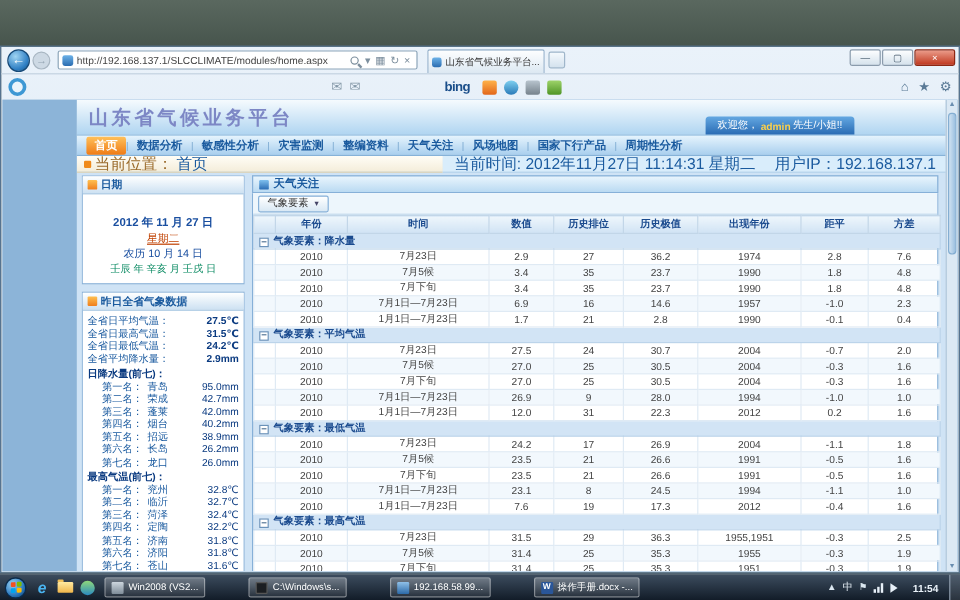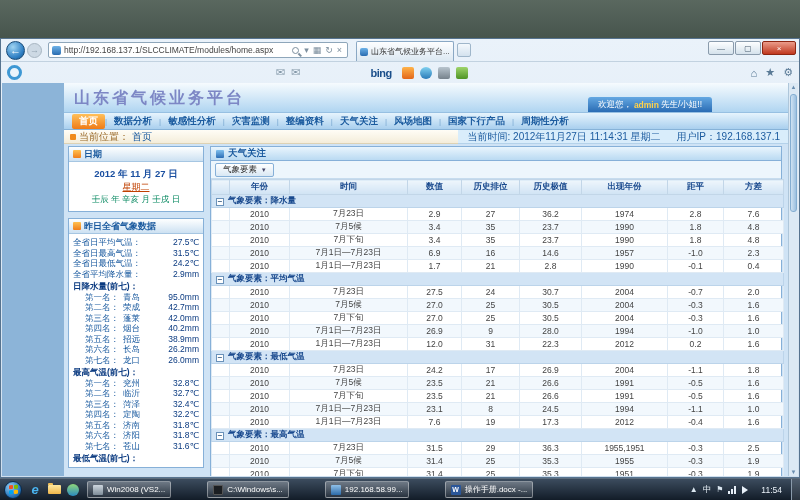--- a/index.html
+++ b/index.html
@@ -68,44 +68,44 @@
   .welcome-strip{position:absolute;right:78px;bottom:0;height:15px;display:flex;align-items:center;
     padding:0 10px;background:linear-gradient(#64a8e2,#2a6cb4);border-radius:3px 3px 0 0;color:#fff;font-size:8.5px;}
   .welcome-user{color:#ffd24a;margin:0 2px;font-weight:bold;}
 
   .main-nav{height:17px;display:flex;align-items:center;background:linear-gradient(#e6f4fd,#a9cfee);
     border-bottom:1px solid #86b2d8;padding-left:8px;font-size:9.5px;}
   .nav-item{padding:1px 7px;color:#1a5a9e;font-weight:bold;cursor:pointer;white-space:nowrap;}
   .nav-item.active{background:linear-gradient(#ffc05a,#ef7b16);color:#fff;border-radius:2px;}
   .nav-sep{color:#7aa8d0;font-size:8px;}
 
-  .breadcrumb-row{height:14px;display:flex;font-size:10px;}
+  .breadcrumb-row{height:14px;display:flex;font-size:13px;}
   .crumb-left{flex:1;display:flex;align-items:center;gap:3px;padding:0 6px;
     background:linear-gradient(#fffdf6,#f4edda);color:#9a6a2a;border-bottom:1px solid #ddd2b4;}
   .crumb-icon{width:6px;height:6px;background:#f08a1a;border-radius:1px;}
   .crumb-val{color:#1a5a9e;}
   .status-box{display:flex;align-items:center;gap:16px;padding:0 10px;background:#d9edfb;
     color:#1a5a9e;border-bottom:1px solid #b4d2ea;}
 
   .content{position:absolute;top:60px;left:0;right:0;bottom:0;overflow:hidden;}
   .sidebar{position:absolute;left:4px;top:3px;width:136px;bottom:0;overflow:hidden;}
   .panel{border:1px solid #86b0d8;background:#fff;margin-bottom:6px;}
   .panel-header{height:15px;display:flex;align-items:center;gap:3px;padding:0 4px;
     background:linear-gradient(#feffff,#cde1f2);border-bottom:1px solid #a6c6e2;
     font-size:9px;font-weight:bold;color:#1a5a9e;}
   .panel-icon{width:8px;height:8px;border-radius:1px;background:linear-gradient(#ffc050,#ef7e1c);flex:none;}
   .panel-icon.blue{background:linear-gradient(#7fc0ee,#2a6cb4);}
-  .date-body{padding:4px 2px 5px;text-align:center;font-size:9.5px;line-height:15px;}
+  .date-body{padding:16px 2px 5px;text-align:center;font-size:9.5px;line-height:15px;}
   .date-main{color:#1a4fa0;font-weight:bold;}
   .date-week{color:#c04000;font-size:9px;line-height:12px;text-decoration:underline;}
   .date-lunar{color:#1a4fa0;font-size:9px;line-height:13px;}
   .date-ganzhi{color:#0a8a62;font-size:8.5px;line-height:13px;}
   .stats-body{padding:3px 4px;font-size:8.5px;line-height:10.5px;color:#17589e;}
   .stat-line{display:flex;justify-content:space-between;}
-  .stat-value{color:#0a3a80;font-weight:normal;}
+  .stat-value{color:#0a3a80;font-weight:bold;}
   .rank-heading{font-weight:bold;color:#0a3a80;margin-top:2px;}
   .rank-line{display:flex;gap:4px;padding-left:12px;}
   .rank-value{margin-left:auto;color:#0a3a80;}
 
   .main{position:absolute;left:146px;top:3px;right:8px;bottom:0;}
   .main-panel-header{height:15px;display:flex;align-items:center;gap:4px;padding:0 5px;
     background:linear-gradient(#e9f5fd,#badaf2);border:1px solid #86b0d8;
     font-size:9.5px;font-weight:bold;color:#1a5a9e;}
   .main-body{border:1px solid #86b0d8;border-top:none;background:#fff;}
   .table-toolbar{height:18px;display:flex;align-items:center;padding:0 4px;
@@ -152,21 +152,21 @@
   .task-icon.ti1{background:#1b1e22;border:1px solid #555;}
   .task-icon.ti2{background:linear-gradient(#8fc0e8,#2c6aa8);}
   .task-icon.ti3{background:#2a5699;color:#fff;font-size:7px;font-weight:bold;text-align:center;line-height:10px;}
   .tray{margin-left:auto;display:flex;align-items:center;gap:5px;color:#e9f1f8;font-size:8.5px;height:100%;}
   .tray-ic{font-size:8px;color:#dbe7f0;}
   .tray-lang{font-size:8.5px;}
   .net-ic{width:9px;height:8px;flex:none;
     background-image:linear-gradient(#e8f0f8,#e8f0f8),linear-gradient(#e8f0f8,#e8f0f8),linear-gradient(#e8f0f8,#e8f0f8);
     background-size:2px 3px,2px 5px,2px 8px;background-position:0 100%,3px 100%,6px 100%;background-repeat:no-repeat;}
   .vol-ic{width:0;height:0;border:4px solid transparent;border-left:6px solid #e8f0f8;flex:none;}
-  .tray-time{padding:0 4px;}
+  .tray-time{padding:0 4px;font-weight:bold;}
   .show-desktop{width:9px;height:22px;border-left:1px solid #8a9aaa;background:rgba(255,255,255,.10);flex:none;}
 </style>
 </head>
 <body>
 
 <div class="screen">
   <div class="desktop-strip"></div>
 
   <div class="browser">
     <div class="chrome-row1">
@@ -265,20 +265,21 @@
         <div class="content">
           <div class="sidebar">
             <div class="panel">
               <div class="panel-header">
                 <span class="panel-icon"></span>
                 <span>日期</span>
               </div>
               <div class="date-body">
                 <div class="date-main">2012 年 11 月 27 日</div>
                 <div class="date-week">星期二</div>
+                <div class="date-lunar">农历 10 月 14 日</div>
                 <div class="date-ganzhi">壬辰 年 辛亥 月 壬戌 日</div>
               </div>
             </div>
             <div class="panel">
               <div class="panel-header">
                 <span class="panel-icon"></span>
                 <span>昨日全省气象数据</span>
               </div>
               <div class="stats-body">
                   <div class="stat-line">

